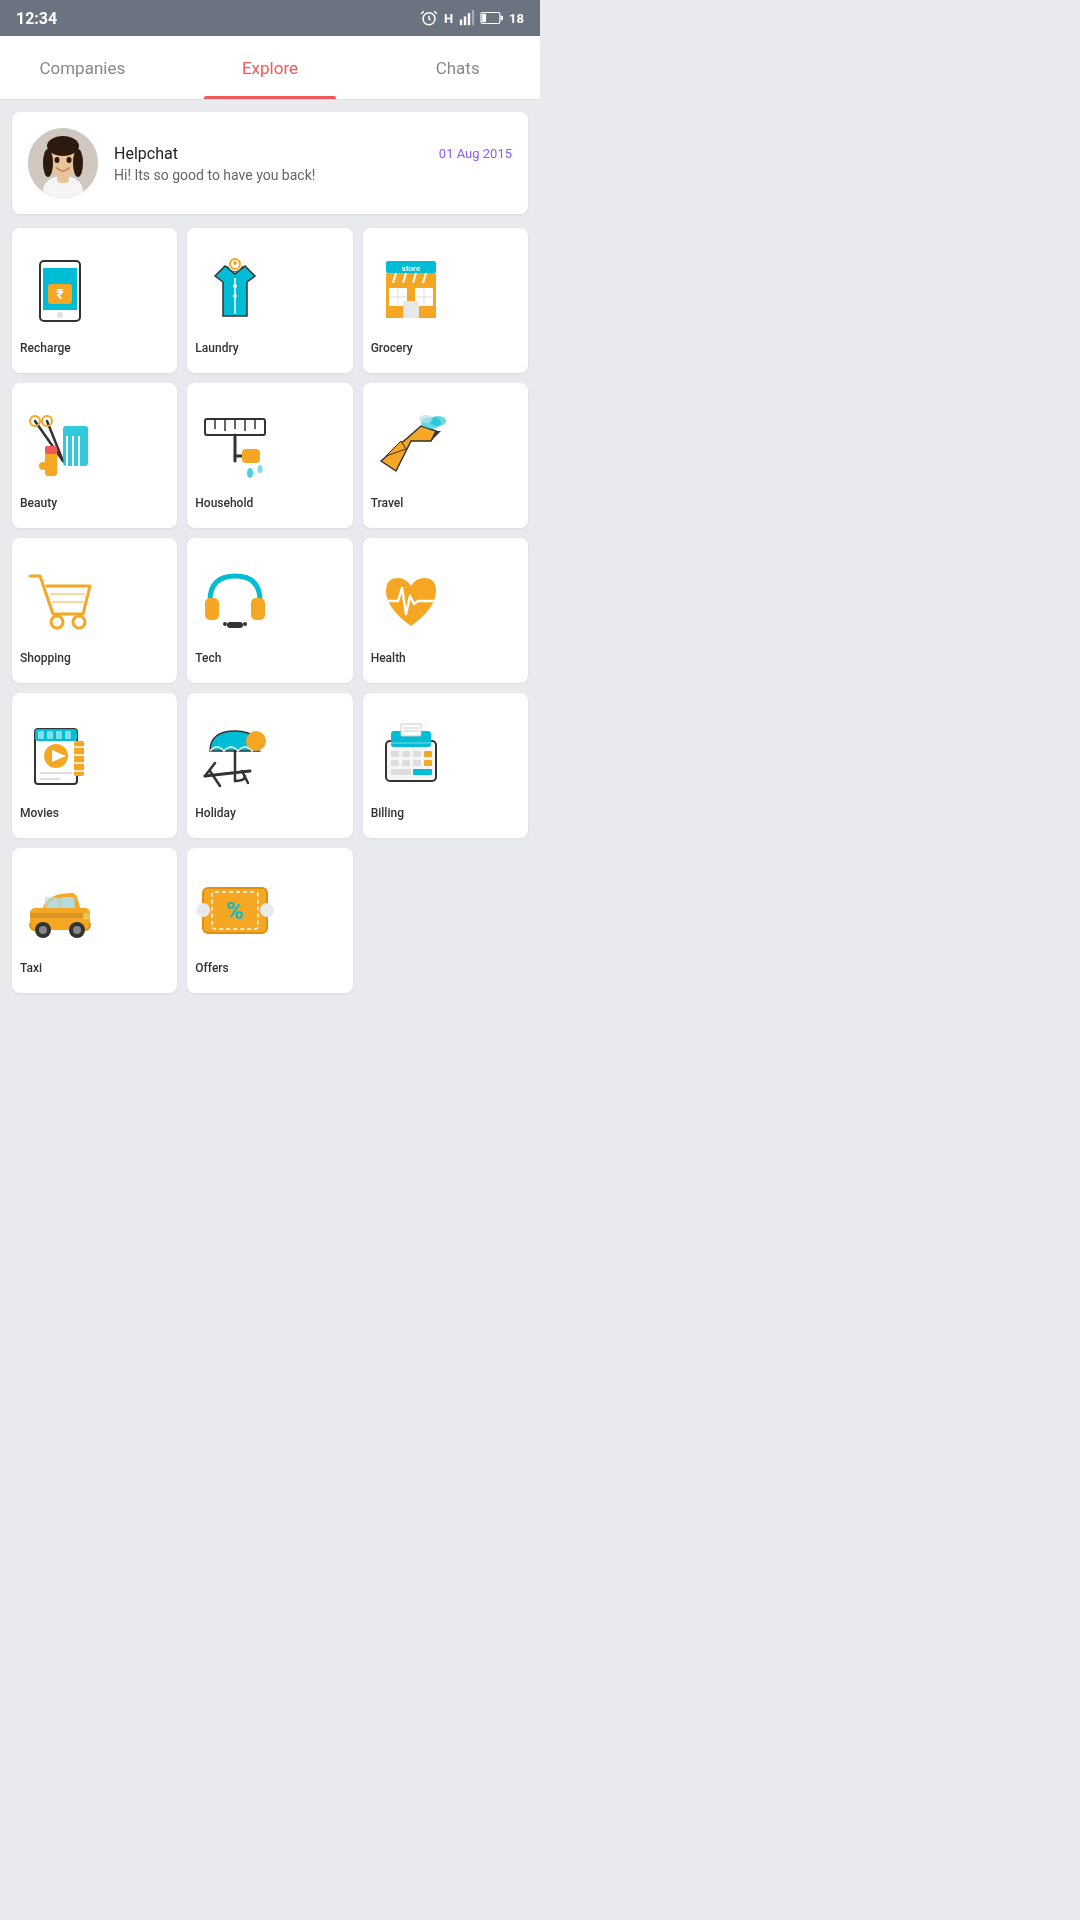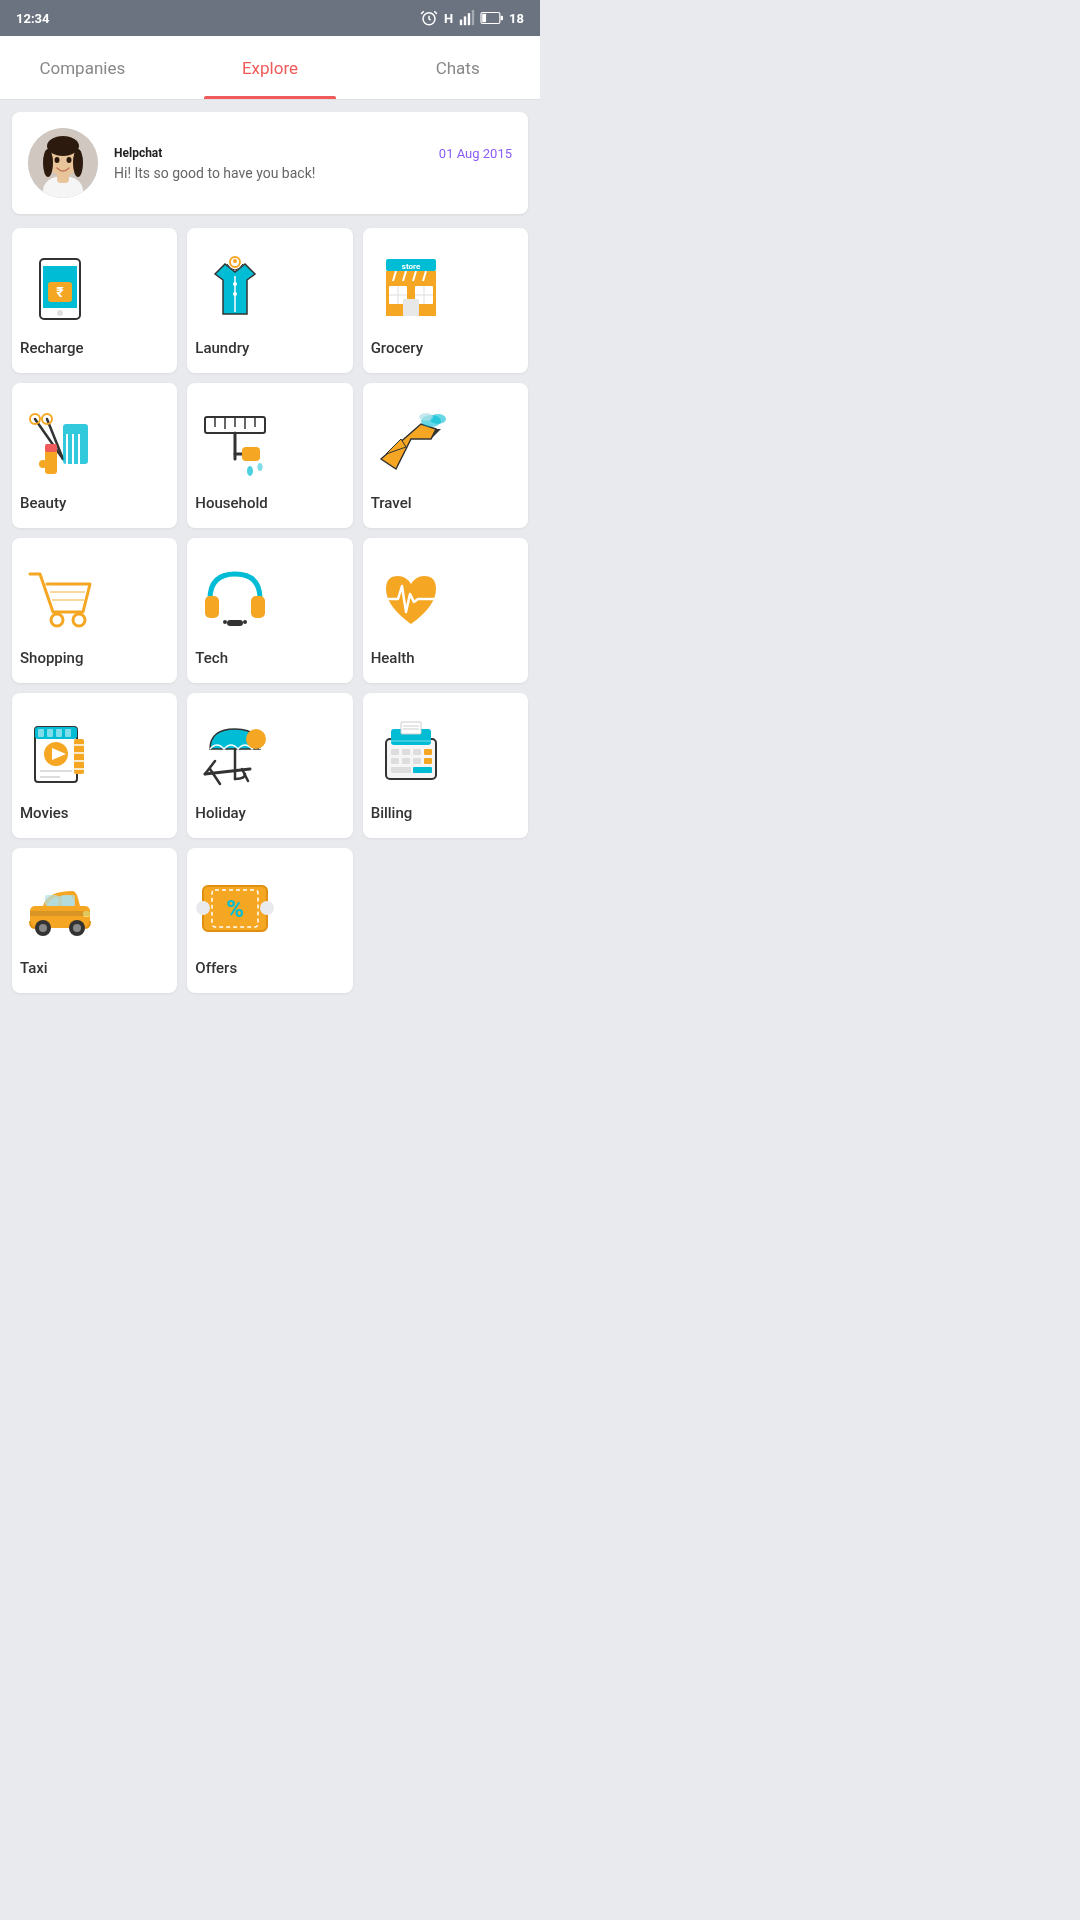--- a/index.html
+++ b/index.html
@@ -18,21 +18,21 @@
       height: 36px;
       background: #6b7280;
       display: flex;
       align-items: center;
       justify-content: space-between;
       padding: 0 16px;
       color: white;
       font-size: 15px;
       font-weight: bold;
     }
-    .status-bar .time { font-size: 13px; font-weight: bold; }
+    .status-bar .time { font-size: 16px; font-weight: bold; }
     .status-bar .icons { display: flex; align-items: center; gap: 6px; font-size: 13px; }
 
     
     .nav-tabs {
       background: white;
       display: flex;
       align-items: center;
       border-bottom: 1px solid #e0e0e0;
       height: 64px;
       gap: 23px;
@@ -87,21 +87,21 @@
       overflow: hidden;
       flex-shrink: 0;
       background: #c8c8c8;
       display: flex;
       align-items: center;
       justify-content: center;
     }
     .avatar svg { width: 70px; height: 70px; }
     .chat-info { flex: 1; }
     .chat-header { display: flex; justify-content: space-between; align-items: center; margin-bottom: 4px; }
-    .chat-name { font-size: 12px; font-weight: bold; color: #222; }
+    .chat-name { font-size: 16px; font-weight: normal; color: #222; }
     .chat-date { font-size: 13px; color: #8b5cf6; }
     .chat-message { font-size: 14px; color: #666; }
 
     
     .grid {
       display: grid;
       grid-template-columns: repeat(3, 1fr);
       gap: 10px;
     }
     .grid-item {
@@ -118,21 +118,21 @@
     }
     .grid-item .icon-area {
       width: 80px;
       height: 80px;
       display: flex;
       align-items: center;
       justify-content: center;
       margin-bottom: 10px;
     }
     .grid-item .label {
-      font-size: 15px;
+      font-size: 12px;
       color: #333;
       font-weight: 500;
       text-align: center;
     }
 
     
     svg { overflow: visible; }
   </style>
 </head>
 <body>

